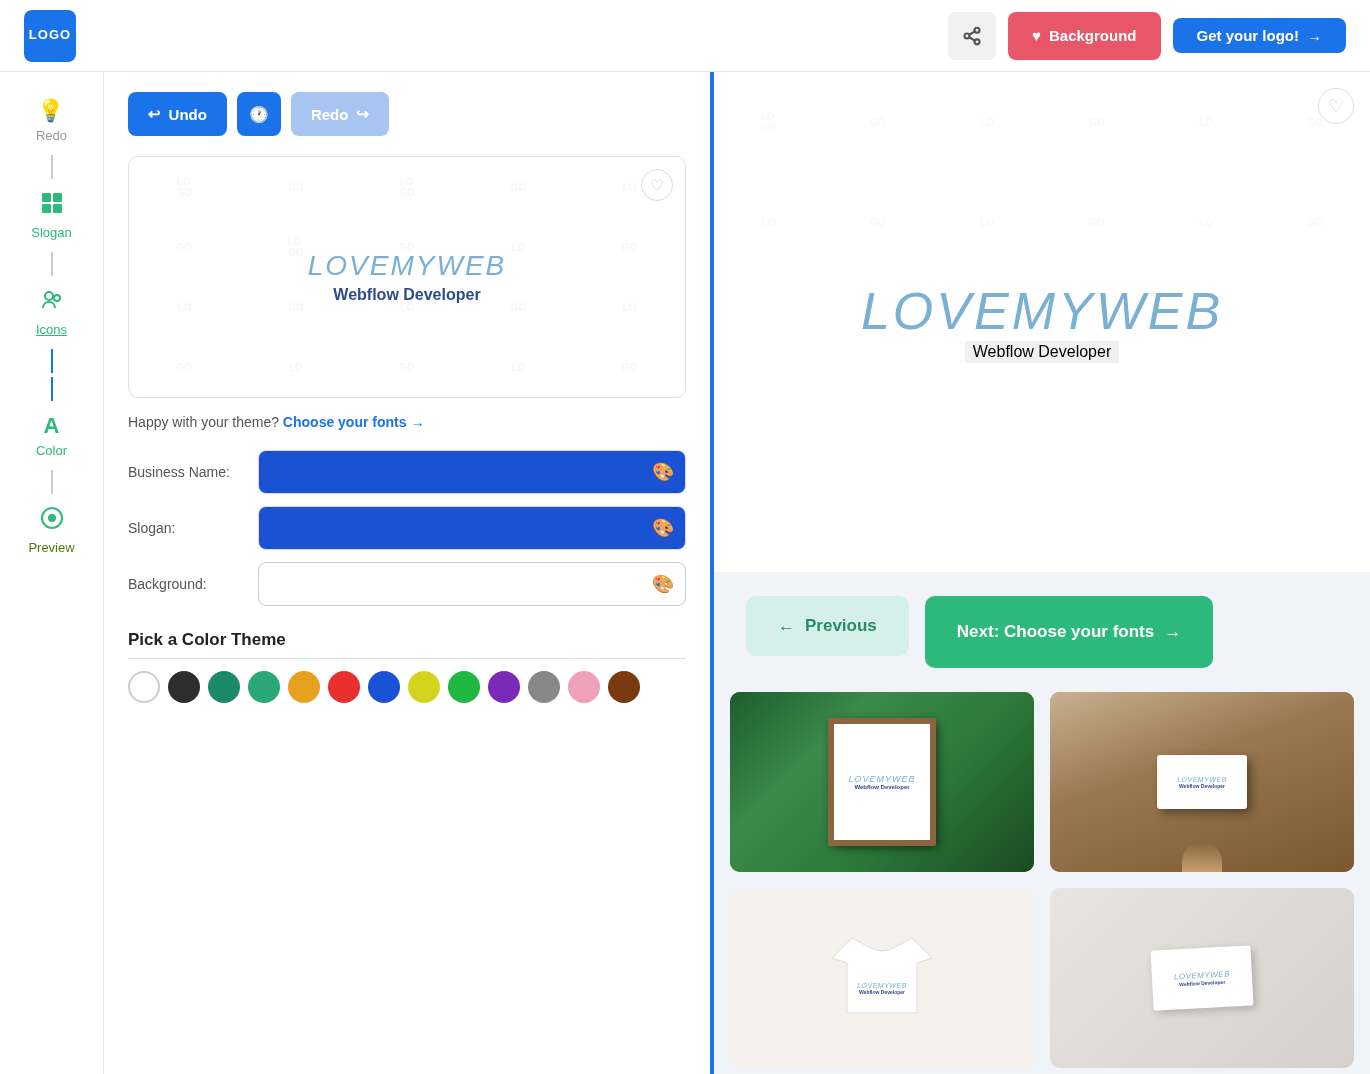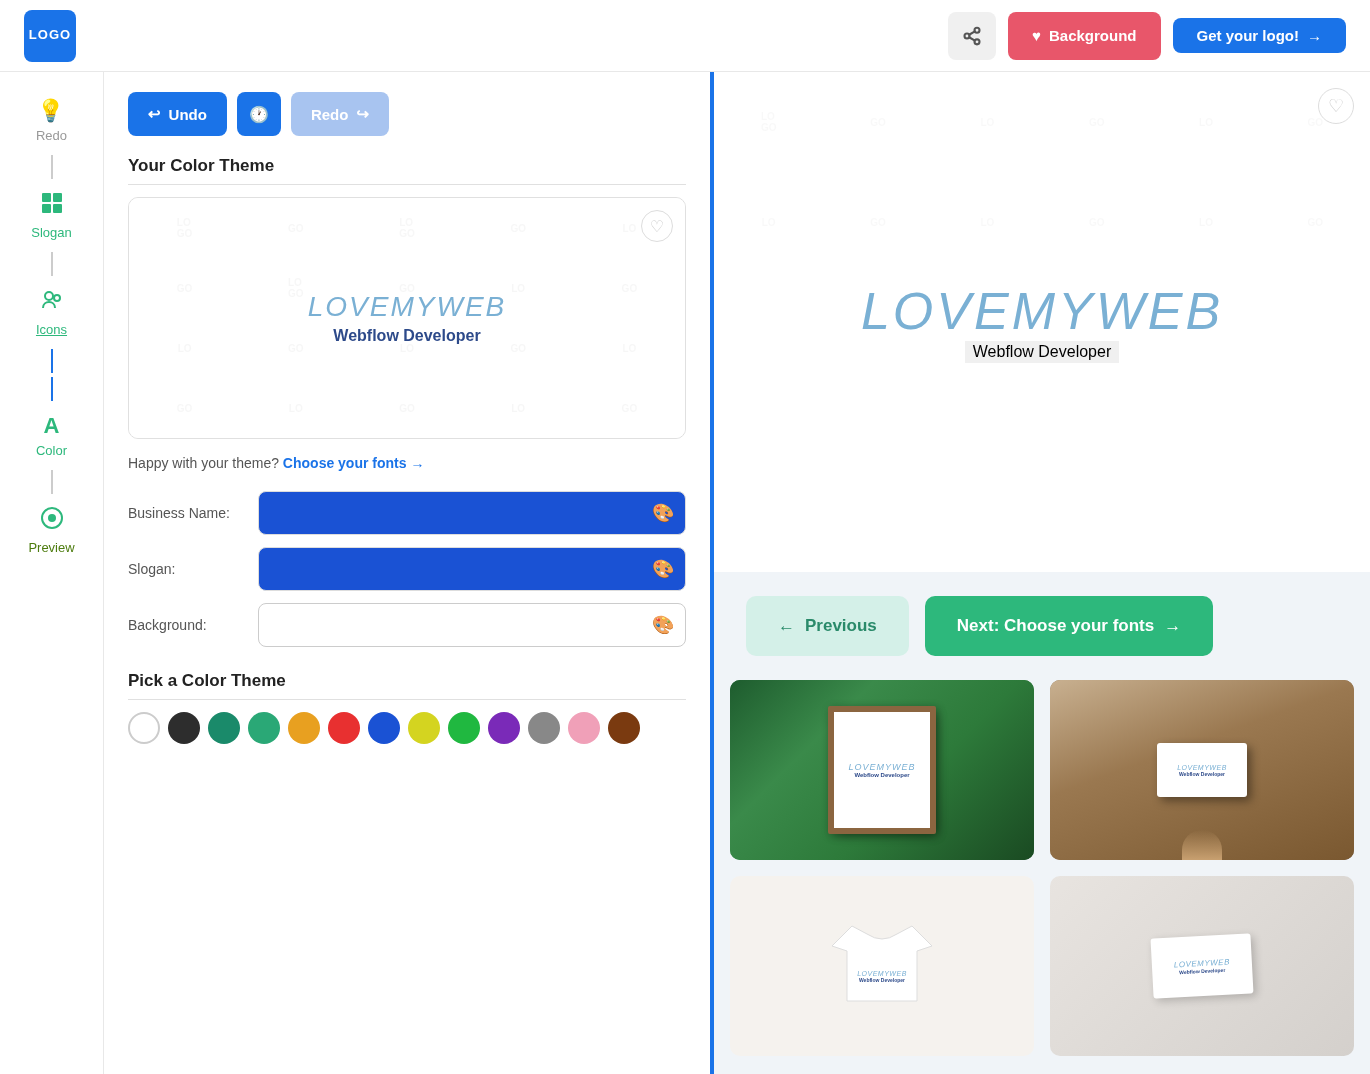--- a/index.html
+++ b/index.html
@@ -144,21 +144,21 @@
 
     
     .preview-nav { display: flex; gap: 16px; padding: 24px 32px; justify-content: flex-start; }
     .prev-btn {
       background: #d4f0e8; color: #2a8a6a; border: none; border-radius: 10px;
       padding: 0 32px; height: 60px; font-size: 17px; font-weight: 600; cursor: pointer;
       display: flex; align-items: center; gap: 10px;
     }
     .next-btn {
       background: #2db87c; color: white; border: none; border-radius: 10px;
-      padding: 0 32px; height: 60px; font-size: 17px; font-weight: 600; cursor: pointer;
+      padding: 0 32px; height: 72px; font-size: 17px; font-weight: 600; cursor: pointer;
       display: flex; align-items: center; gap: 10px;
     }
 
     
     .mockup-grid {
       display: grid; grid-template-columns: 1fr 1fr;
       gap: 16px; padding: 0 16px 16px 16px;
     }
     .mockup-card {
       border-radius: 10px; overflow: hidden; height: 180px; position: relative;
@@ -255,21 +255,20 @@
       </button>
       <button class="history-btn">
         <span>🕐</span>
       </button>
       <button class="redo-btn">
         <span>Redo</span>
         <span>↪</span>
       </button>
     </div>
 
-    <div class="section-title">Your Color Theme</div>
 
     <div class="theme-card">
       <div class="theme-card-inner">
 
         <div class="watermark-bg">
           <div class="watermark-item">LO<br>GO</div>
             <div class="watermark-item">GO</div>
             <div class="watermark-item">LO<br>GO</div>
             <div class="watermark-item">GO</div>
             <div class="watermark-item">LO</div>

